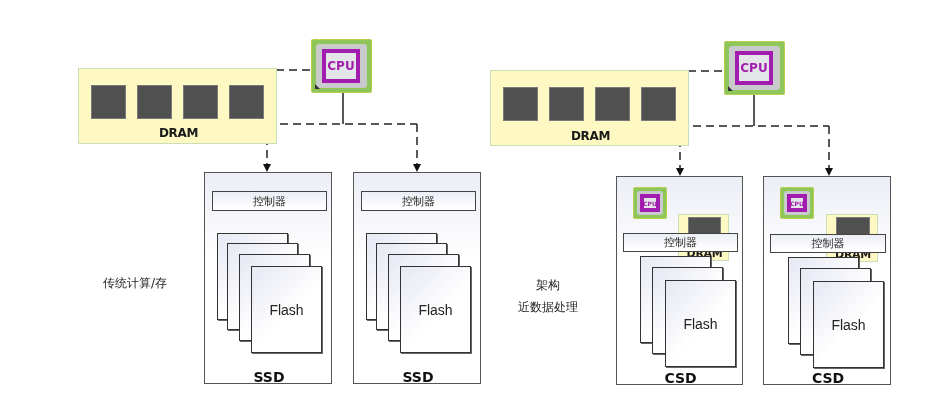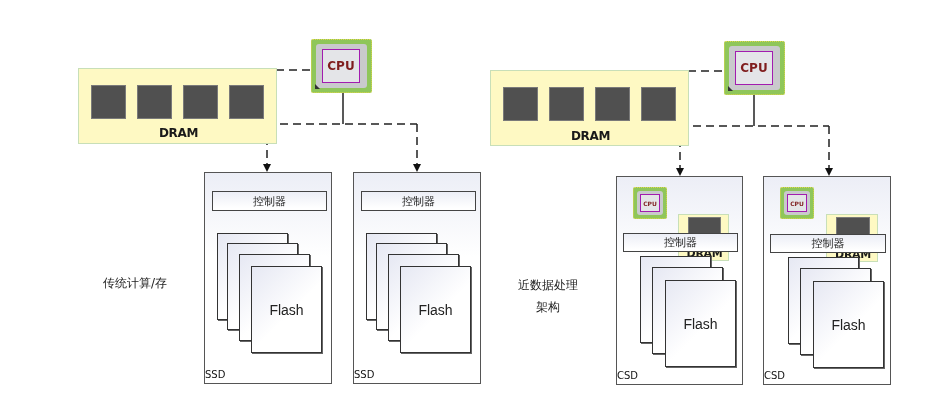--- a/index.html
+++ b/index.html
@@ -4,33 +4,33 @@
 <style>
   html, body { margin:0; padding:0; background:#ffffff; }
   body { width:939px; height:417px; position:relative; overflow:hidden;
          font-family:"DejaVu Sans", "Liberation Sans", sans-serif; }
   .abs { position:absolute; }
   .dram { background:#fef9c3; border:1px solid #c8dfb8; box-sizing:border-box;margin-top:35px; }
   .chip { background:#505050; border:1px solid #7a7a7a; box-sizing:border-box; }
   .dram-label { font-weight:bold; font-size:12px; color:#1a1a1a; text-align:center; letter-spacing:-0.3px; }
   .cpu { background:#8fc65a; border:1px dotted #e0d84a; box-sizing:border-box; border-radius:2px; }
   .cpu-inner { background:#c9cacc; border-radius:3px; box-sizing:border-box; }
-  .cpu-core { background:#e4e5e8; border:1px solid #a21caf; box-sizing:border-box;
-              display:flex; align-items:center; justify-content:center; font-weight:bold; color:#7f1d1d; }
+  .cpu-core { background:#e4e5e8; border:4px solid #a21caf; box-sizing:border-box;
+              display:flex; align-items:center; justify-content:center; font-weight:bold; color:#a21caf; }
   .cpu-corner { width:0; height:0; border-left:5px solid #333; border-top:5px solid transparent; }
   .dev { border:1px solid #555; box-sizing:border-box;
          background:linear-gradient(180deg,#eceef6 0%,#ffffff 40%); }
   .ctrl { border:1px solid #444; box-sizing:border-box;
           background:linear-gradient(180deg,#eceef6 0%,#ffffff 90%);
           font-size:11px; color:#222; display:flex; align-items:center; justify-content:center; }
   .flash { border:1px solid #333; box-sizing:border-box; box-shadow:1px 1px 0 #666;
            background:linear-gradient(135deg,#e6e8f3 0%,#ffffff 55%); }
   .flash-label { font-family:"Liberation Sans", sans-serif; font-size:14px; color:#222;
                  display:flex; align-items:center; justify-content:center; }
-  .dev-label { font-weight:normal; font-size:10px; color:#111; }
+  .dev-label { font-weight:bold; font-size:14px; color:#111; text-align:center; }
   .caption { font-size:12px; color:#222; text-align:center; line-height:22px; }
   svg.lines { position:absolute; left:0; top:0; }
 </style>
 </head>
 <body>
 
 <svg class="lines" width="939" height="417">
   <defs>
     <marker id="arr" markerWidth="8" markerHeight="8" refX="4" refY="4" orient="auto" markerUnits="userSpaceOnUse">
       <path d="M0,0 L8,4 L0,8 z" fill="#111"></path>
@@ -132,15 +132,15 @@
     <div class="abs dram-label" style="left:0;top:33px;width:52px;font-size:11px;">DRAM</div>
   </div>
   <div class="abs ctrl" style="left:6px;top:57px;width:116px;height:19px;">控制器</div>
   <div class="abs flash" style="left:24px;top:80px;width:71px;height:87px;"></div>
   <div class="abs flash" style="left:36px;top:91px;width:71px;height:87px;"></div>
   <div class="abs flash flash-label" style="left:49px;top:104px;width:71px;height:87px;">Flash</div>
   <div class="abs dev-label" style="left:0;top:193px;width:128px;">CSD</div>
 </div>
 
 <div class="abs caption" style="left:490px;top:274px;width:116px;">
+  <div>架构</div>
   <div>近数据处理</div>
-  <div>架构</div>
 </div>
 
 </body></html>

